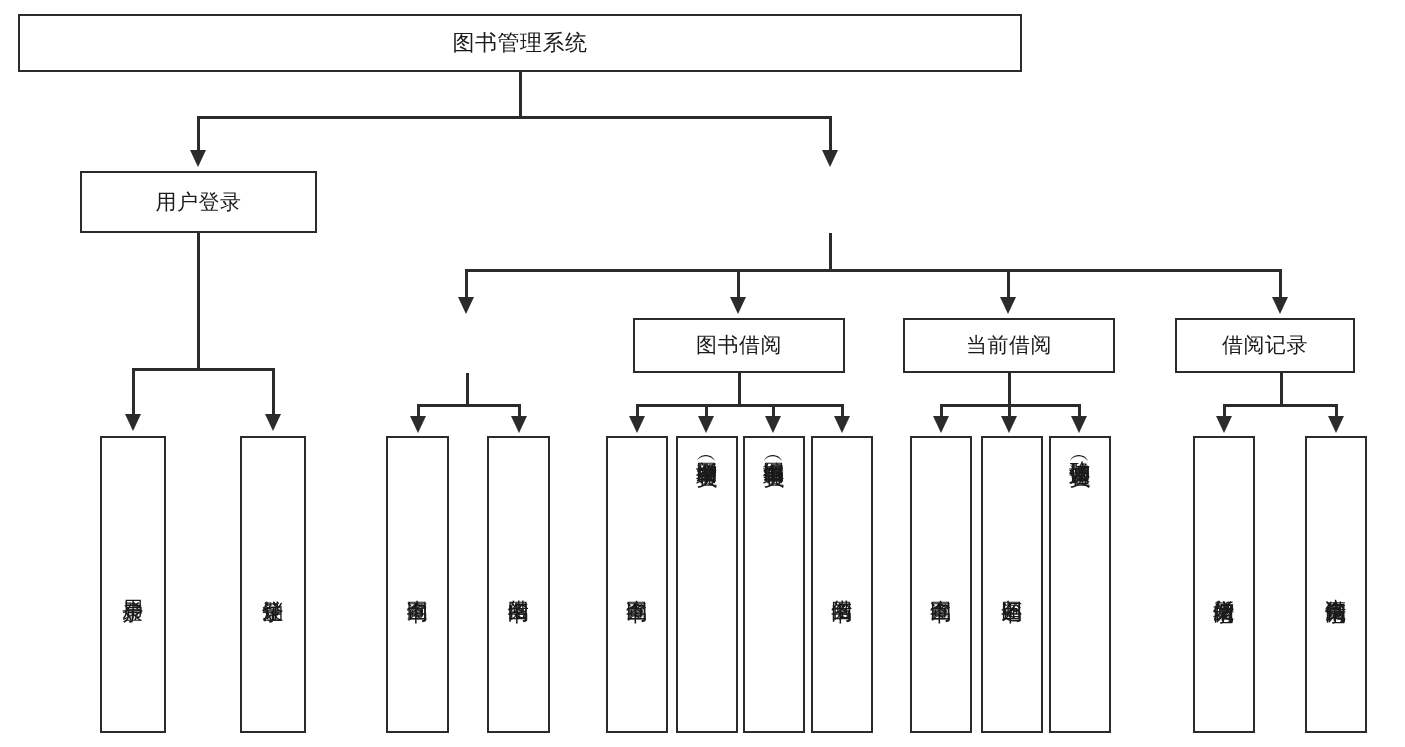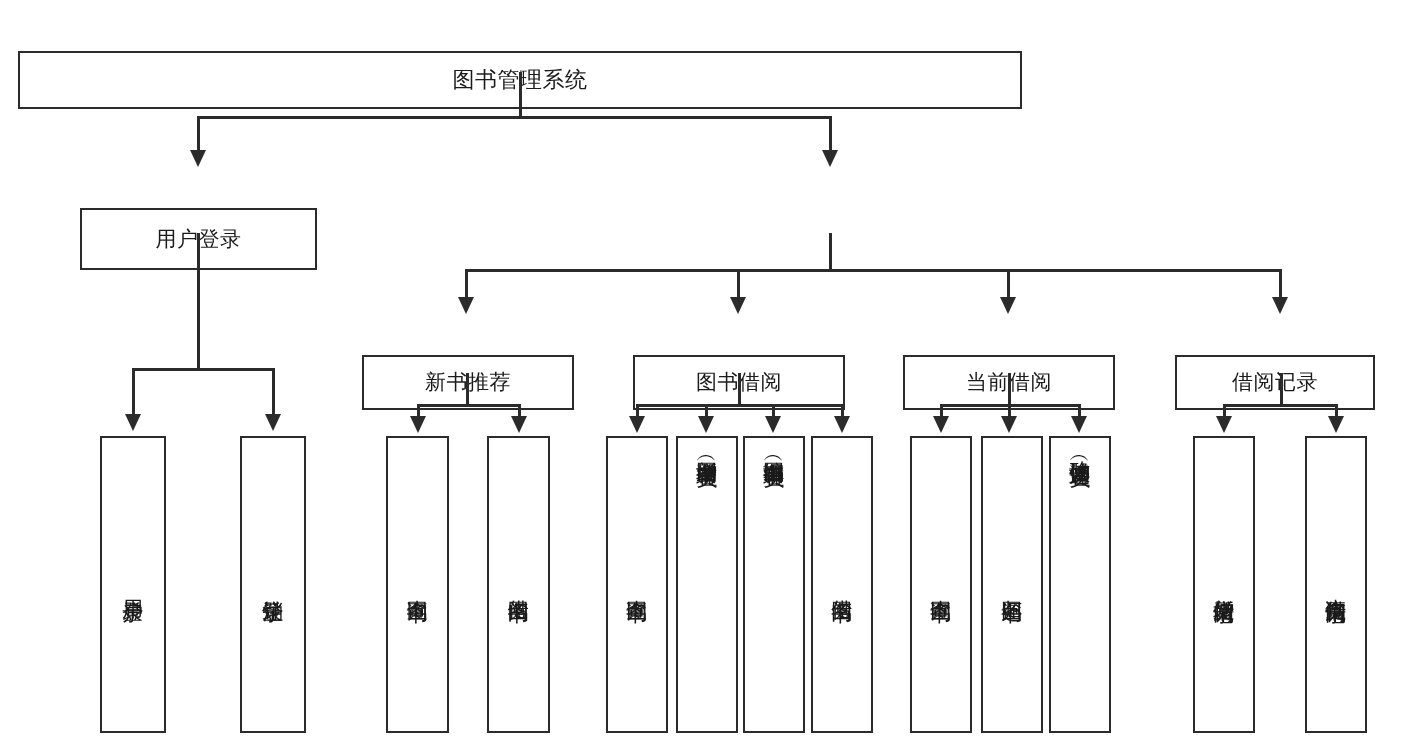--- a/index.html
+++ b/index.html
@@ -18,21 +18,20 @@
 
   
   .node {
     position: absolute;
     border: 2px solid #2b2b2b;
     background: #ffffff;
     display: flex;
     align-items: center;
     justify-content: center;
     color: #1a1a1a;
-    margin-top: 37px;
   }
   .node .label {
     font-size: 21px;
     line-height: 1.15;
     letter-spacing: 0.5px;
     white-space: nowrap;
     color: #1a1a1a;
   }
 
   
@@ -126,33 +125,30 @@
 
   <div class="vline" style="left:737px; top:269px; width:3px; height:31px;"></div>
   <div class="arrow" style="left:730px; top:297px;"></div>
 
   <div class="vline" style="left:1007px; top:269px; width:3px; height:31px;"></div>
   <div class="arrow" style="left:1000px; top:297px;"></div>
 
   <div class="vline" style="left:1279px; top:269px; width:3px; height:31px;"></div>
   <div class="arrow" style="left:1272px; top:297px;"></div>
 
-  <div class="node" id="node-new-book-recommend" style="left:362px; top:318px; width:212px; height:55px;">
-    <span class="label">新书推荐</span>
-  </div>
 
   <div class="node" id="node-book-borrow" style="left:633px; top:318px; width:212px; height:55px;">
     <span class="label">图书借阅</span>
   </div>
 
   <div class="node" id="node-current-borrow" style="left:903px; top:318px; width:212px; height:55px;">
     <span class="label">当前借阅</span>
   </div>
 
-  <div class="node" id="node-borrow-record" style="left:1175px; top:318px; width:200px; height:55px;">
+  <div class="node" id="node-borrow-record" style="left:1175px; top:318px; width:180px; height:55px;">
     <span class="label">借阅记录</span>
   </div>
 
   <div class="vline" style="left:466px; top:373px; width:3px; height:33px;"></div>
   <div class="hline" style="left:418px; top:404px; width:103px;"></div>
   <div class="vline" style="left:417px; top:404px; width:3px; height:16px;"></div>
   <div class="arrow" style="left:410px; top:416px;"></div>
   <div class="vline" style="left:518px; top:404px; width:3px; height:16px;"></div>
   <div class="arrow" style="left:511px; top:416px;"></div>
 

